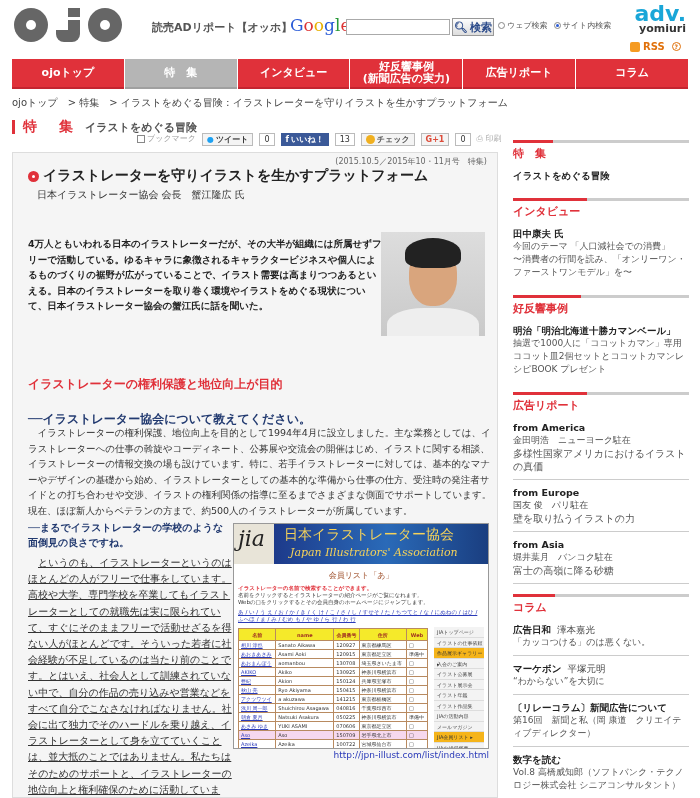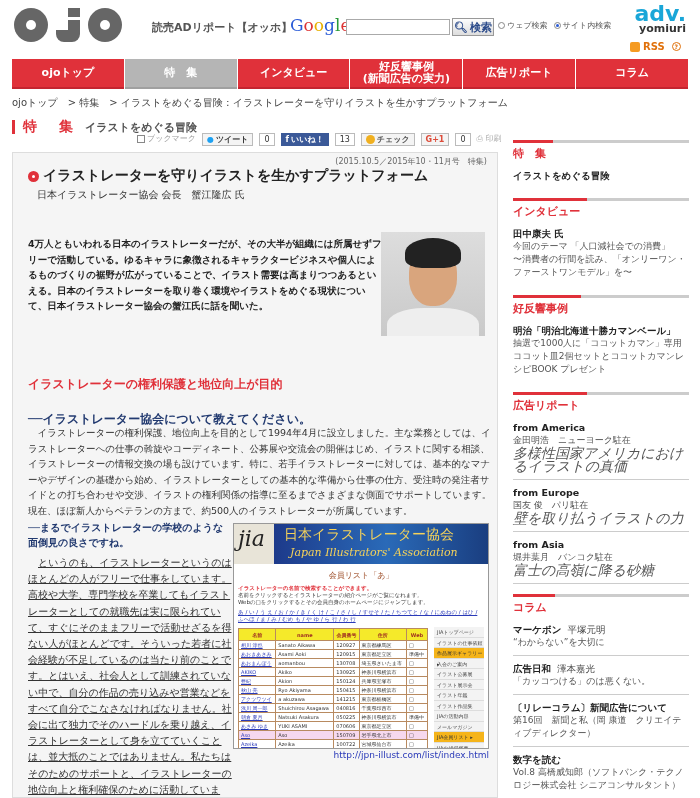--- a/index.html
+++ b/index.html
@@ -99,21 +99,21 @@
   .sidebar { position: absolute; left: 513px; top: 140px; width: 176px; }
   .sb-sec { margin-bottom: 10px; }
   .sb-rule { height: 3px; background: #ccc; position: relative; margin-bottom: 3px; }
   .sb-rule::before { content:""; position:absolute; left:0; top:0; height:3px; background:#e0313a; width: var(--w, 40px); }
   .sb-head { color: #e0313a; font-weight: bold; font-size: 11px; margin-bottom: 8px; }
   .sb-item { padding-bottom: 6px; margin-bottom: 6px; border-bottom: 1px solid #ccc; }
   .sb-item.last { border-bottom: none; }
   .sb-item .b { font-weight: bold; font-size: 9.5px; color: #222; line-height: 13px; }
   .sb-item .b .n { font-weight: normal; color: #444; margin-left: 6px; }
   .sb-item .s { font-size: 9px; color: #555; line-height: 13px; }
-  .sb-item .s2 { font-size: 14px; color: #555; line-height: 13px; font-style: italic; }
+  .sb-item .s2 { font-size: 10px; color: #555; line-height: 13px; }
 </style>
 </head>
 <body>
 
 <div class="header">
   <a class="logo">
     <span class="o"></span>
     <span class="j">
         <span class="dot"></span>
         <span class="stem"></span>
@@ -382,28 +382,28 @@
       <div class="sb-item">
         <div class="b">from Asia</div>
         <div class="s">堀井葉月　バンコク駐在</div>
         <div class="s2">富士の高嶺に降る砂糖</div>
       </div>
     </div>
     <div class="sb-sec">
       <div class="sb-rule" style="--w: 42px;"></div>
       <div class="sb-head">コラム</div>
       <div class="sb-item">
+        <div class="b">広告日和<span class="n">澤本嘉光</span></div>
+        <div class="s">「カッコつける」のは悪くない。</div>
+      </div>
+      <div class="sb-item">
         <div class="b">マーケボン<span class="n">平塚元明</span></div>
         <div class="s">“わからない”を大切に</div>
       </div>
       <div class="sb-item">
-        <div class="b">広告日和<span class="n">澤本嘉光</span></div>
-        <div class="s">「カッコつける」のは悪くない。</div>
-      </div>
-      <div class="sb-item">
         <div class="b">〔リレーコラム〕新聞広告について</div>
         <div class="s">第16回　新聞と私（岡 康道　クリエイティブディレクター）</div>
       </div>
       <div class="sb-item">
         <div class="b">数字を読む</div>
         <div class="s">Vol.8 高橋威知郎（ソフトバンク・テクノロジー株式会社 シニアコンサルタント）</div>
       </div>
     </div>
   </div>
 

